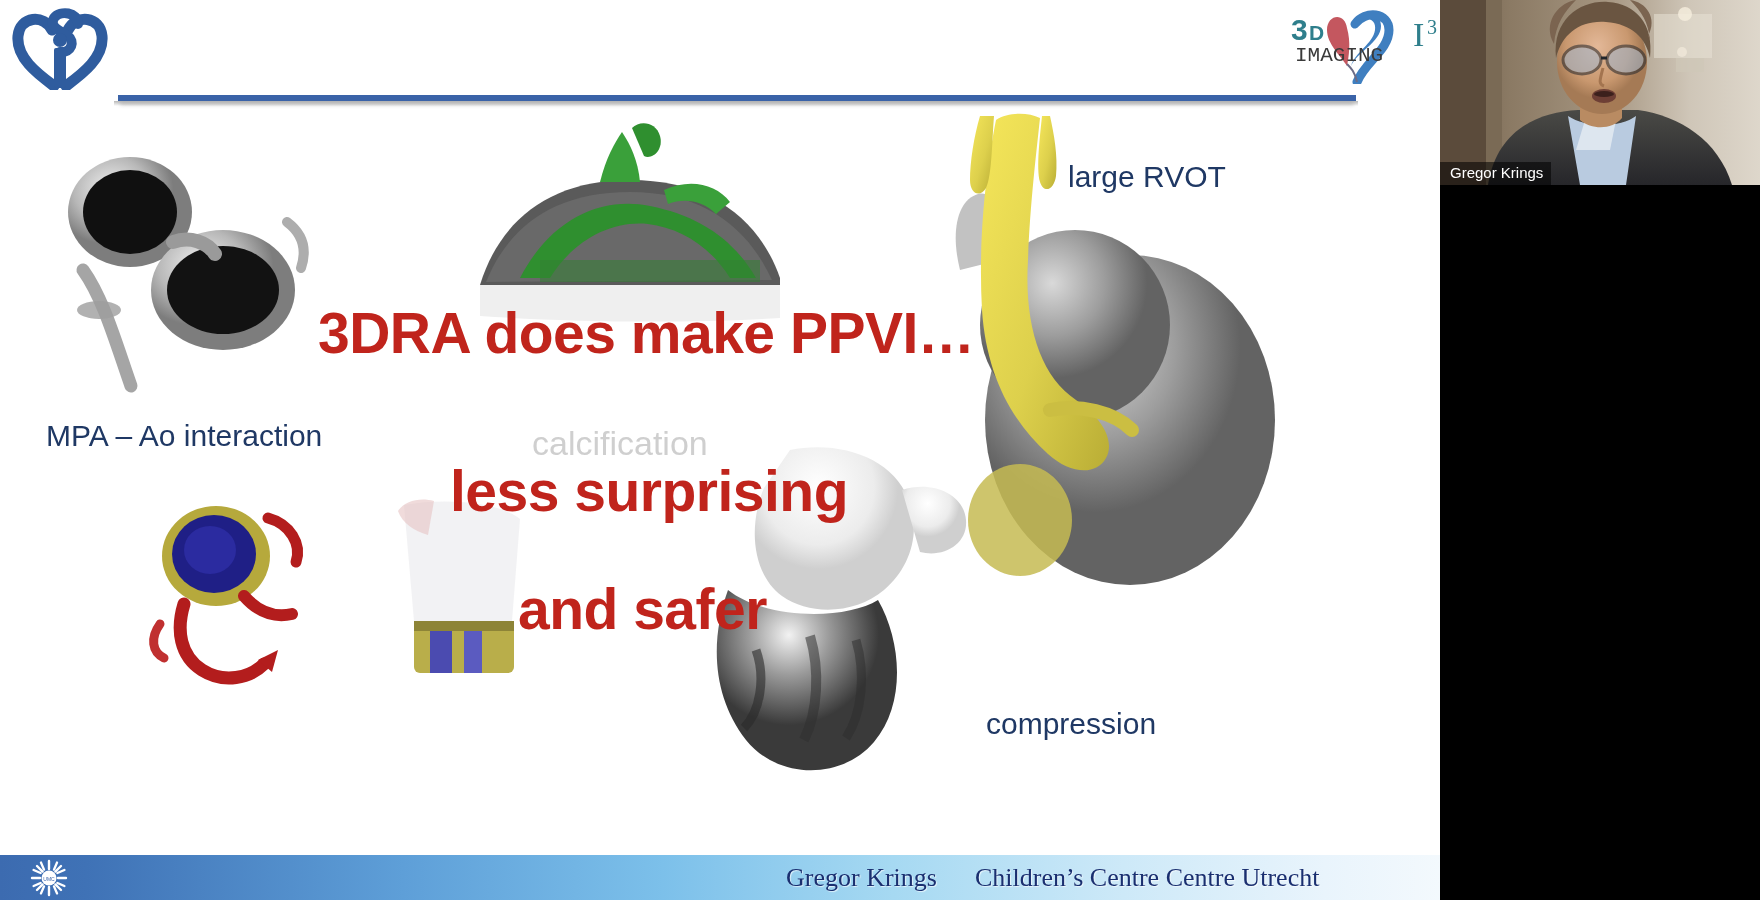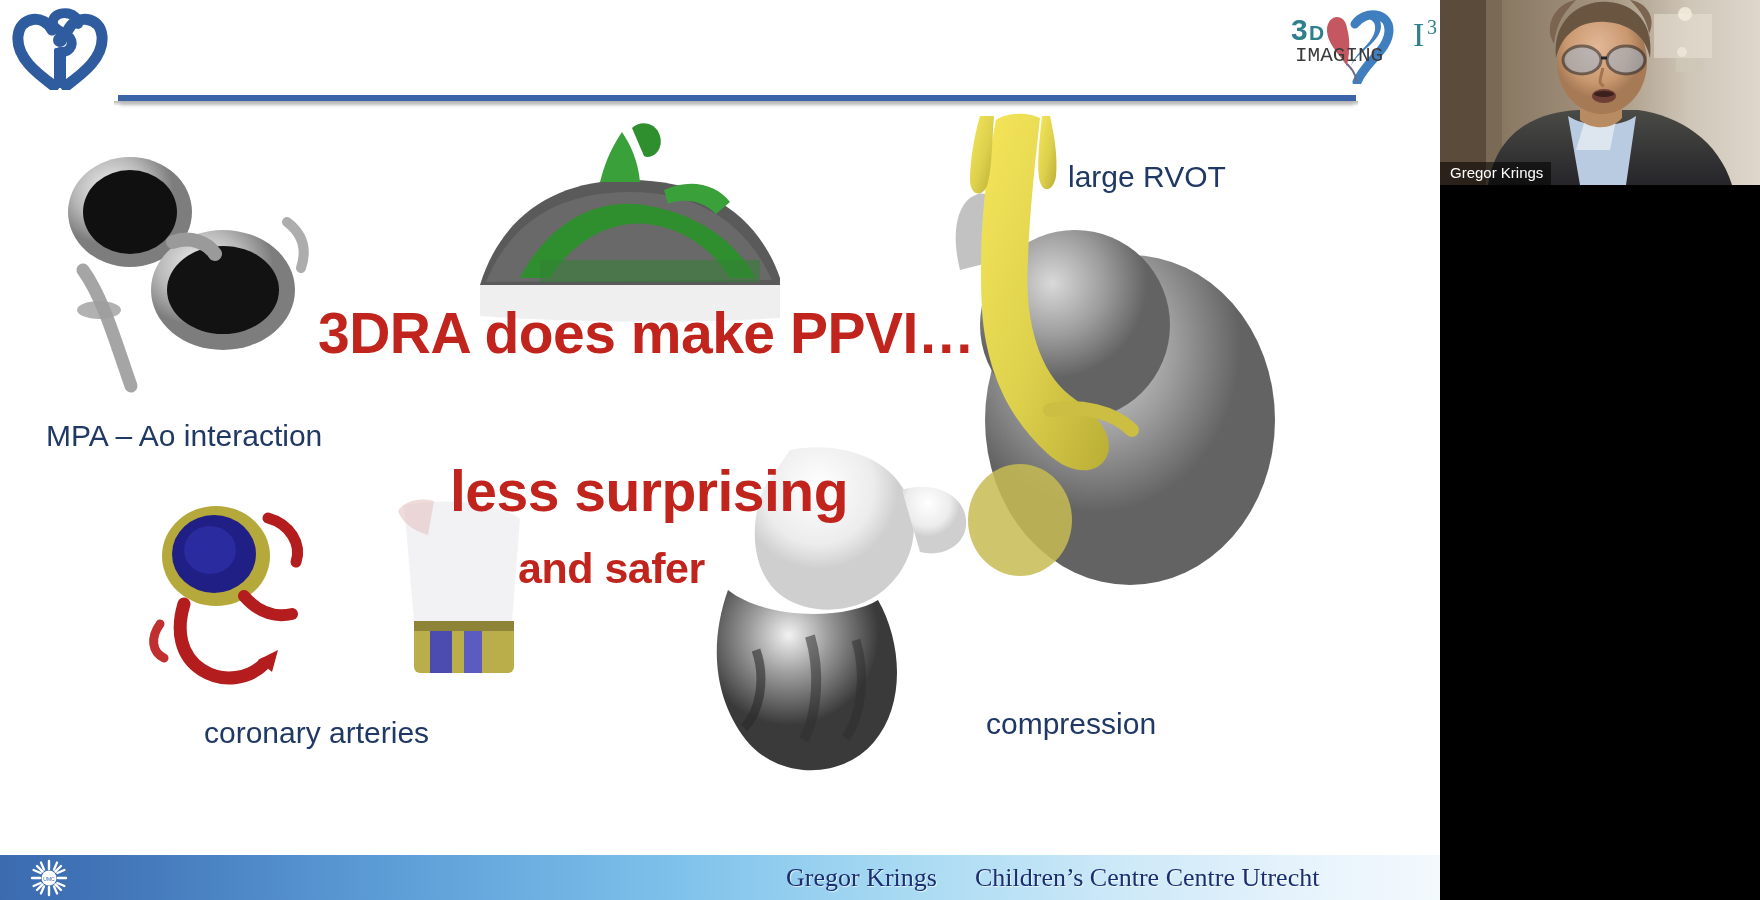--- a/index.html
+++ b/index.html
@@ -73,21 +73,21 @@
   .headline {
     position: absolute;
     color: #c0241c;
     font-weight: bold;
     font-family: "Liberation Sans", sans-serif;
     letter-spacing: -0.5px;
     white-space: pre;
   }
   .hl-1 { left: 318px; top: 300px; font-size: 57px; }
   .hl-2 { left: 450px; top: 458px; font-size: 57px; }
-  .hl-3 { left: 518px; top: 544px; font-size: 43px; }
+  .hl-3 { left: 518px; top: 576px; font-size: 57px; }
 
   
   .footer {
     position: absolute; left: 0; bottom: 0;
     width: 1440px; height: 45px;
     background: linear-gradient(to right,
         #3c6bb0 0%, #3f72b6 6%, #5e9fd8 28%, #7cc0ea 46%,
         #a6d9f2 62%, #cde9f8 78%, #e9f4fc 92%, #f3f9fd 100%);
     display: flex; align-items: center;
   }
@@ -266,24 +266,24 @@
                  C186 174, 140 176, 112 156 C82 134, 78 86, 94 48 Z" fill="url(#wht)"></path>
         <path d="M232 50 C262 40, 294 54, 296 80 C298 104, 274 118, 250 112" fill="url(#wht)"></path>
         <path d="M58 150 C40 200, 42 256, 76 300 C108 340, 172 340, 204 302
                  C236 264, 232 202, 208 160 C176 180, 96 180, 58 150 Z" fill="url(#bone)"></path>
         <path d="M86 210 C96 238, 90 272, 74 288" stroke="#2a2a2a" stroke-width="9" fill="none" opacity=".6"></path>
         <path d="M140 196 C150 230, 148 272, 134 300" stroke="#303030" stroke-width="10" fill="none" opacity=".55"></path>
         <path d="M186 200 C196 234, 192 274, 176 298" stroke="#2c2c2c" stroke-width="9" fill="none" opacity=".5"></path>
       </svg>
     </div>
 
+    <div class="ghost-label">calcification</div>
 
     <div class="label lbl-mpa">MPA – Ao interaction</div>
     <div class="label lbl-rvot">large RVOT</div>
-    <div class="label lbl-coron">coronary arteries</div>
     <div class="label lbl-retro">
       <div>compression</div>
     </div>
 
     <div class="headline hl-1">3DRA does make PPVI…</div>
     <div class="headline hl-2">less surprising</div>
     <div class="headline hl-3">and safer</div>
 
     <div class="footer">
       <div class="footer-logo">

